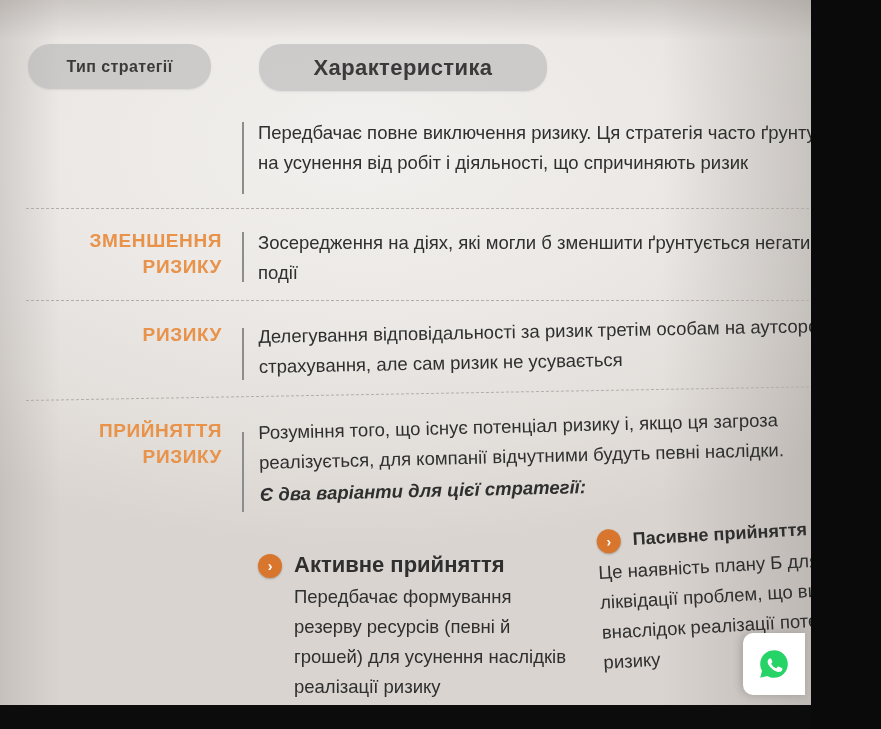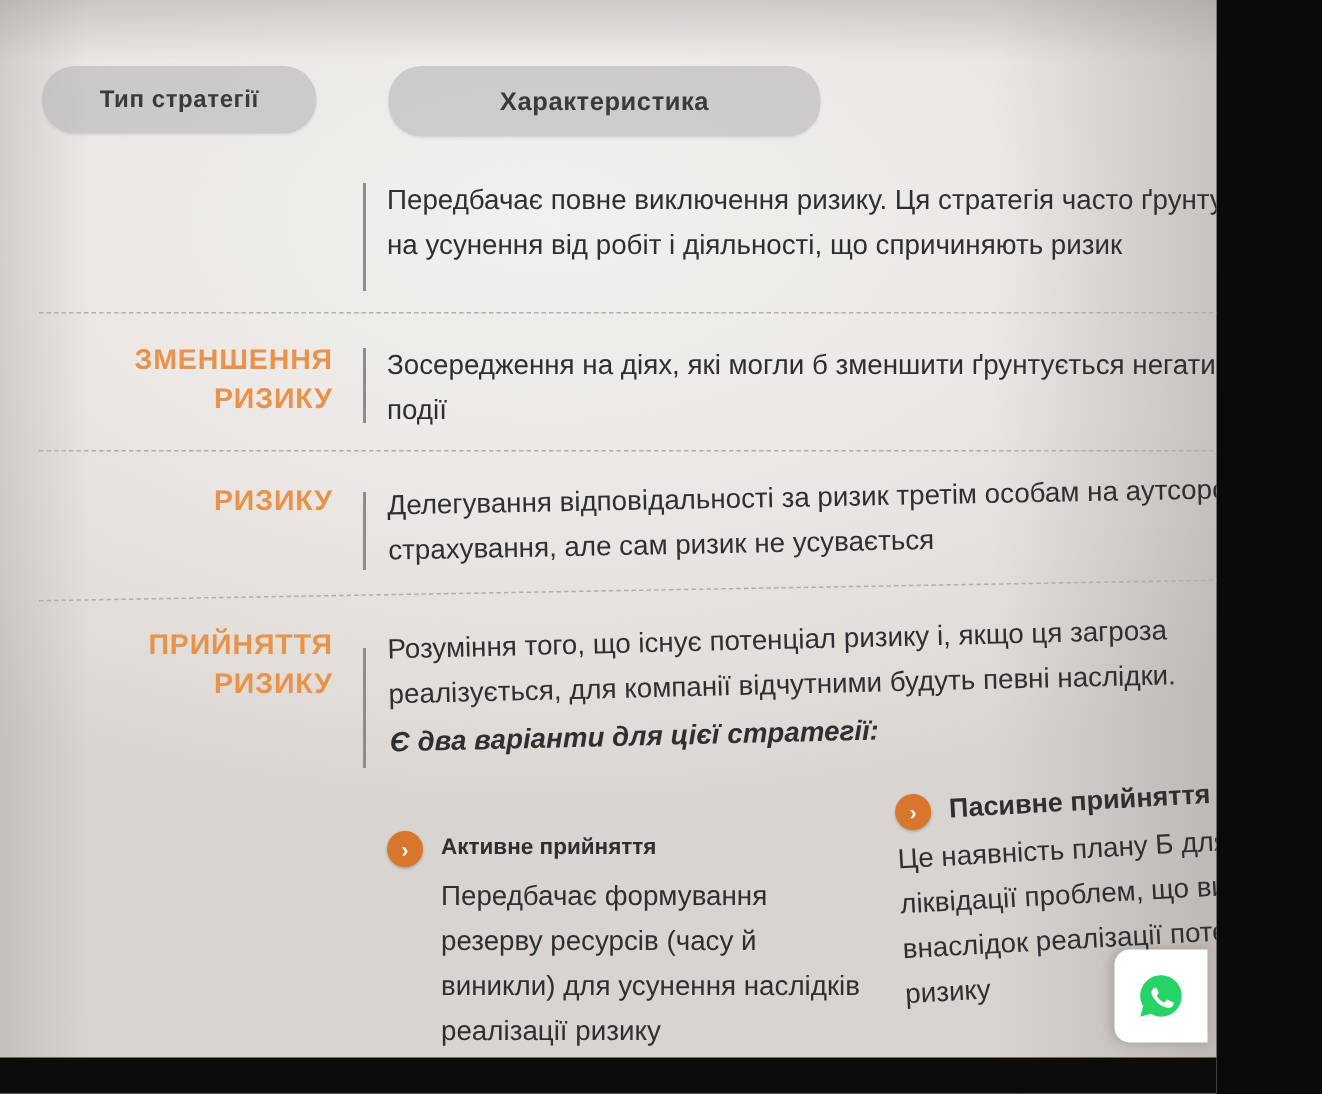--- a/index.html
+++ b/index.html
@@ -53,21 +53,21 @@
     clip-path: polygon(0 100%, 100% 0, 100% 100%);
   }
 
   
   .pill {
     position: absolute;
     border-radius: 22px;
     background: rgba(176,176,176,0.55);
     color: #3a3a3a;
     font-weight: bold;
-    font-size: 17px;
+    font-size: 22px;
     letter-spacing: 0.4px;
     display: flex;
     align-items: center;
     justify-content: center;
     box-shadow: 0 1px 2px rgba(0,0,0,0.08);
   }
   #pill-type { left: 28px; top: 44px; width: 183px; height: 45px; font-size: 16px; }
   #pill-char { left: 259px; top: 44px; width: 288px; height: 47px; }
 
   
@@ -154,21 +154,21 @@
     color: #fff;
     font-size: 14px;
     line-height: 24px;
     text-align: center;
     font-weight: bold;
     margin-top: 2px;
     box-shadow: 0 1px 2px rgba(0,0,0,0.25);
   }
   .col-title {
     color: #2f2f2f;
-    font-size: 15px;
+    font-size: 22px;
     font-weight: bold;
     line-height: 26px;
   }
   .col-body {
     color: #2f2f2f;
     font-size: 18.5px;
     line-height: 30px;
     margin-top: 4px;
   }
   #col-active .col-body { margin-left: 36px; }
@@ -247,21 +247,21 @@
       <span>Розуміння того, що існує потенціал ризику і, якщо ця загроза реалізується, для компанії відчутними будуть певні наслідки.</span>
       <span class="emph">Є два варіанти для цієї стратегії:</span>
     </div>
   </div>
 
   <div class="col" id="col-active">
     <div class="col-head">
       <div class="bullet">›</div>
       <div class="col-title">Активне прийняття</div>
     </div>
-    <div class="col-body">Передбачає формування резерву ресурсів (часу й виникли) для усунення наслідків реалізації ризику</div>
+    <div class="col-body">Передбачає формування резерву ресурсів (певні й грошей) для усунення наслідків реалізації ризику</div>
   </div>
 
   <div class="col" id="col-passive">
     <div class="col-head">
       <div class="bullet">›</div>
       <div class="col-title">Пасивне прийняття</div>
     </div>
     <div class="col-body">Це наявність плану Б для ліквідації проблем, що виникли внаслідок реалізації потенціалу ризику</div>
   </div>
 

